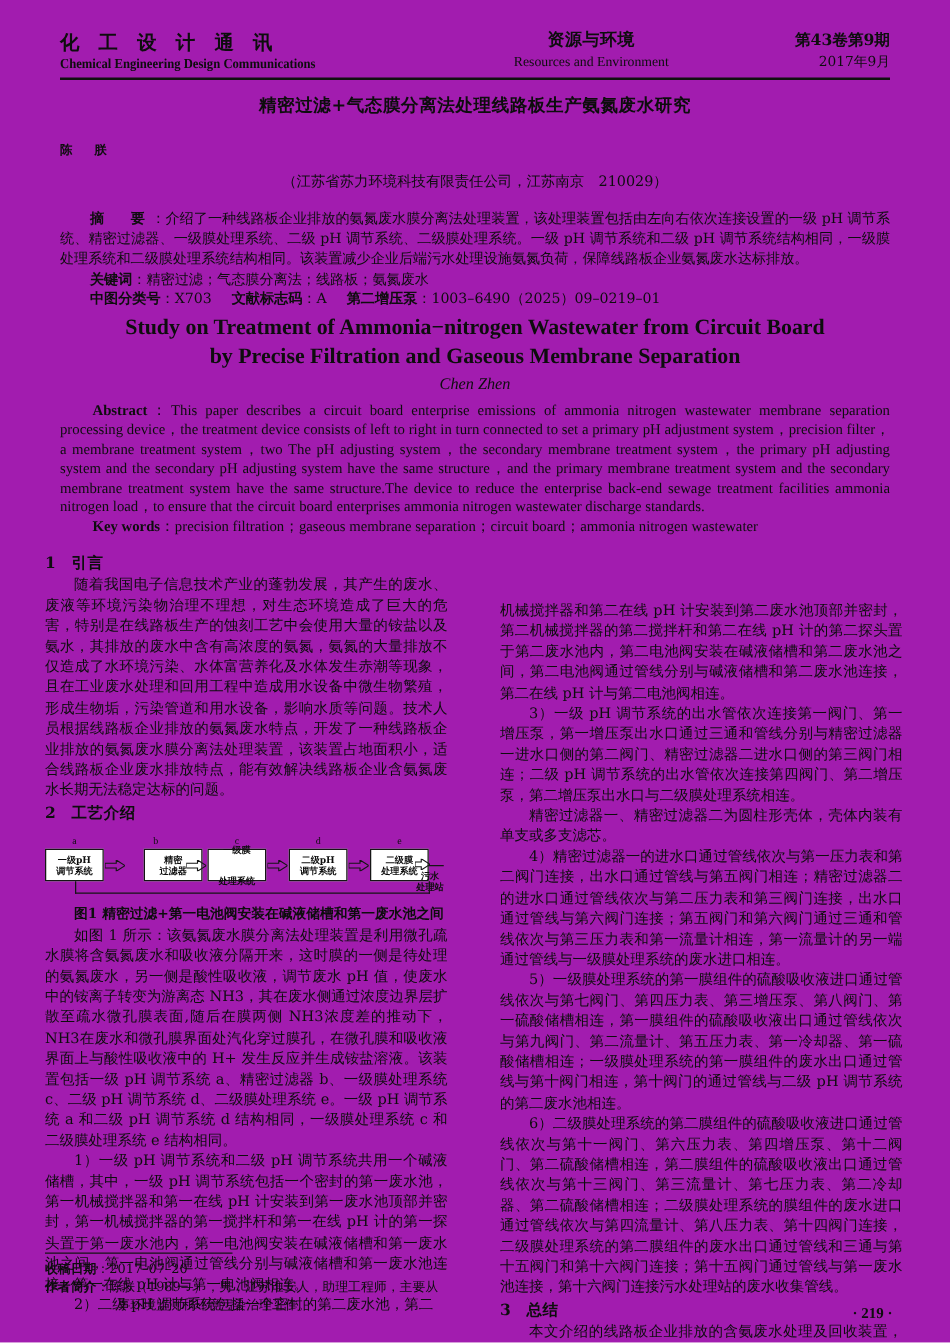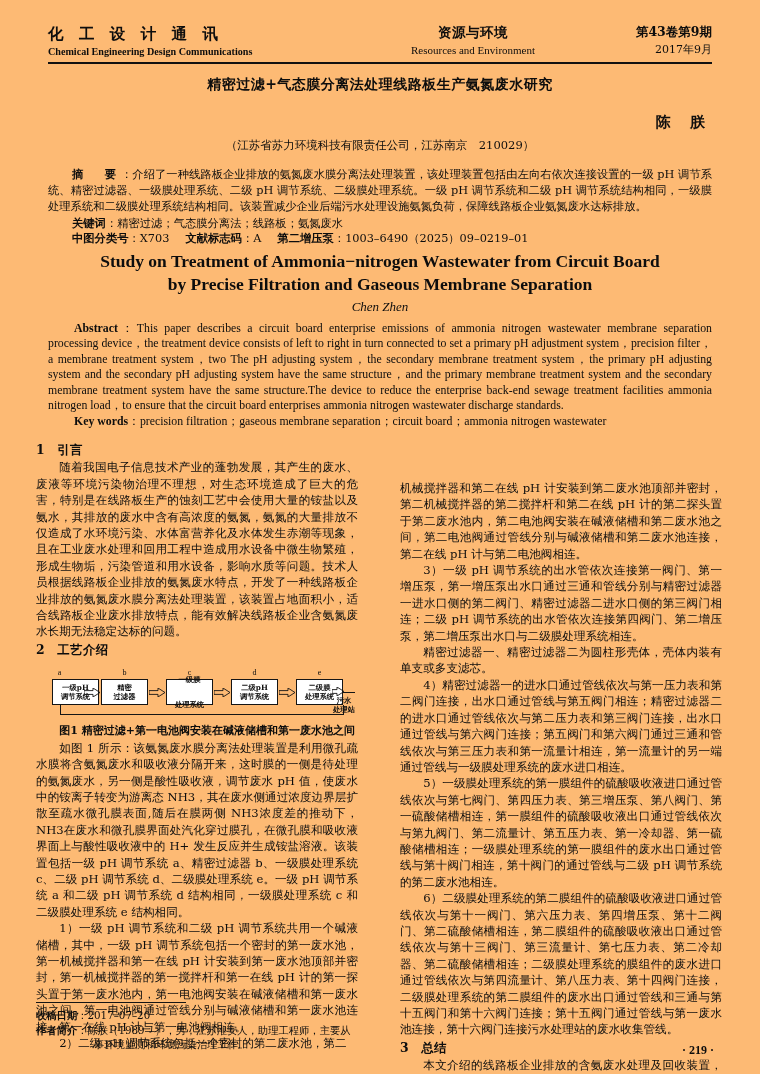--- a/index.html
+++ b/index.html
@@ -13,21 +13,21 @@
     position: relative;
     font-family: "DejaVu Serif", "Liberation Serif", serif;
     color: #0d0d0d;
     overflow: hidden;
   }
   .page {
     position: absolute;
     left: 0; top: 0;
     width: 760px;
     height: 1074px;
-    background: #fdba74;
+    background: #a21caf;
   }
 
   
   .runhead {
     position: absolute;
     left: 48px; top: 24px;
     width: 664px;
     display: flex;
     justify-content: space-between;
     align-items: flex-start;
@@ -86,23 +86,23 @@
     font-family: "DejaVu Serif", serif;
     font-weight: bold;
     font-size: 14px;
     letter-spacing: 0.5px;
     white-space: nowrap;
   }
   .author-cn {
     position: absolute;
     left: 48px; top: 113px;
     width: 664px;
-    text-align: right;
-    font-weight: bold;
-    font-size: 15px;
+    text-align: left;
+    font-weight: bold;
+    font-size: 10px;
     letter-spacing: 7px;
   }
   .affil-cn {
     position: absolute;
     left: 48px; top: 138px;
     width: 664px;
     text-align: center;
     font-size: 11.5px;
   }
 
@@ -334,31 +334,31 @@
       <span class="num">1</span><span>引言</span>
     </div>
     <p>随着我国电子信息技术产业的蓬勃发展，其产生的废水、废液等环境污染物治理不理想，对生态环境造成了巨大的危害，特别是在线路板生产的蚀刻工艺中会使用大量的铵盐以及氨水，其排放的废水中含有高浓度的氨氮，氨氮的大量排放不仅造成了水环境污染、水体富营养化及水体发生赤潮等现象，且在工业废水处理和回用工程中造成用水设备中微生物繁殖，形成生物垢，污染管道和用水设备，影响水质等问题。技术人员根据线路板企业排放的氨氮废水特点，开发了一种线路板企业排放的氨氮废水膜分离法处理装置，该装置占地面积小，适合线路板企业废水排放特点，能有效解决线路板企业含氨氮废水长期无法稳定达标的问题。</p>
 
     <div class="sec-h">
       <span class="num">2</span><span>工艺介绍</span>
     </div>
 
     <div class="figure">
       <div class="fig-label" style="left:0px;">a</div>
-      <div class="fig-box" style="left:16px;">
+      <div class="fig-box" style="left:0px;">
         <span>一级pH</span>
         <span>调节系统</span>
       </div>
 
       <svg class="fig-arrow" style="left:48px;" viewBox="0 0 16 9">
         <polygon points="0,2.6 9,2.6 9,0 16,4.5 9,9 9,6.4 0,6.4" fill="none" stroke="#151515" stroke-width="0.9"></polygon>
       </svg>
 
       <div class="fig-label" style="left:65px;">b</div>
-      <div class="fig-box" style="left:65px;">
+      <div class="fig-box" style="left:79px;">
         <span>精密</span>
         <span>过滤器</span>
       </div>
 
       <svg class="fig-arrow" style="left:113px;" viewBox="0 0 16 9">
         <polygon points="0,2.6 9,2.6 9,0 16,4.5 9,9 9,6.4 0,6.4" fill="none" stroke="#151515" stroke-width="0.9"></polygon>
       </svg>
 
       <div class="fig-label" style="left:130px;">c</div>
       <div class="fig-box" style="left:130px;gap:16px;">

